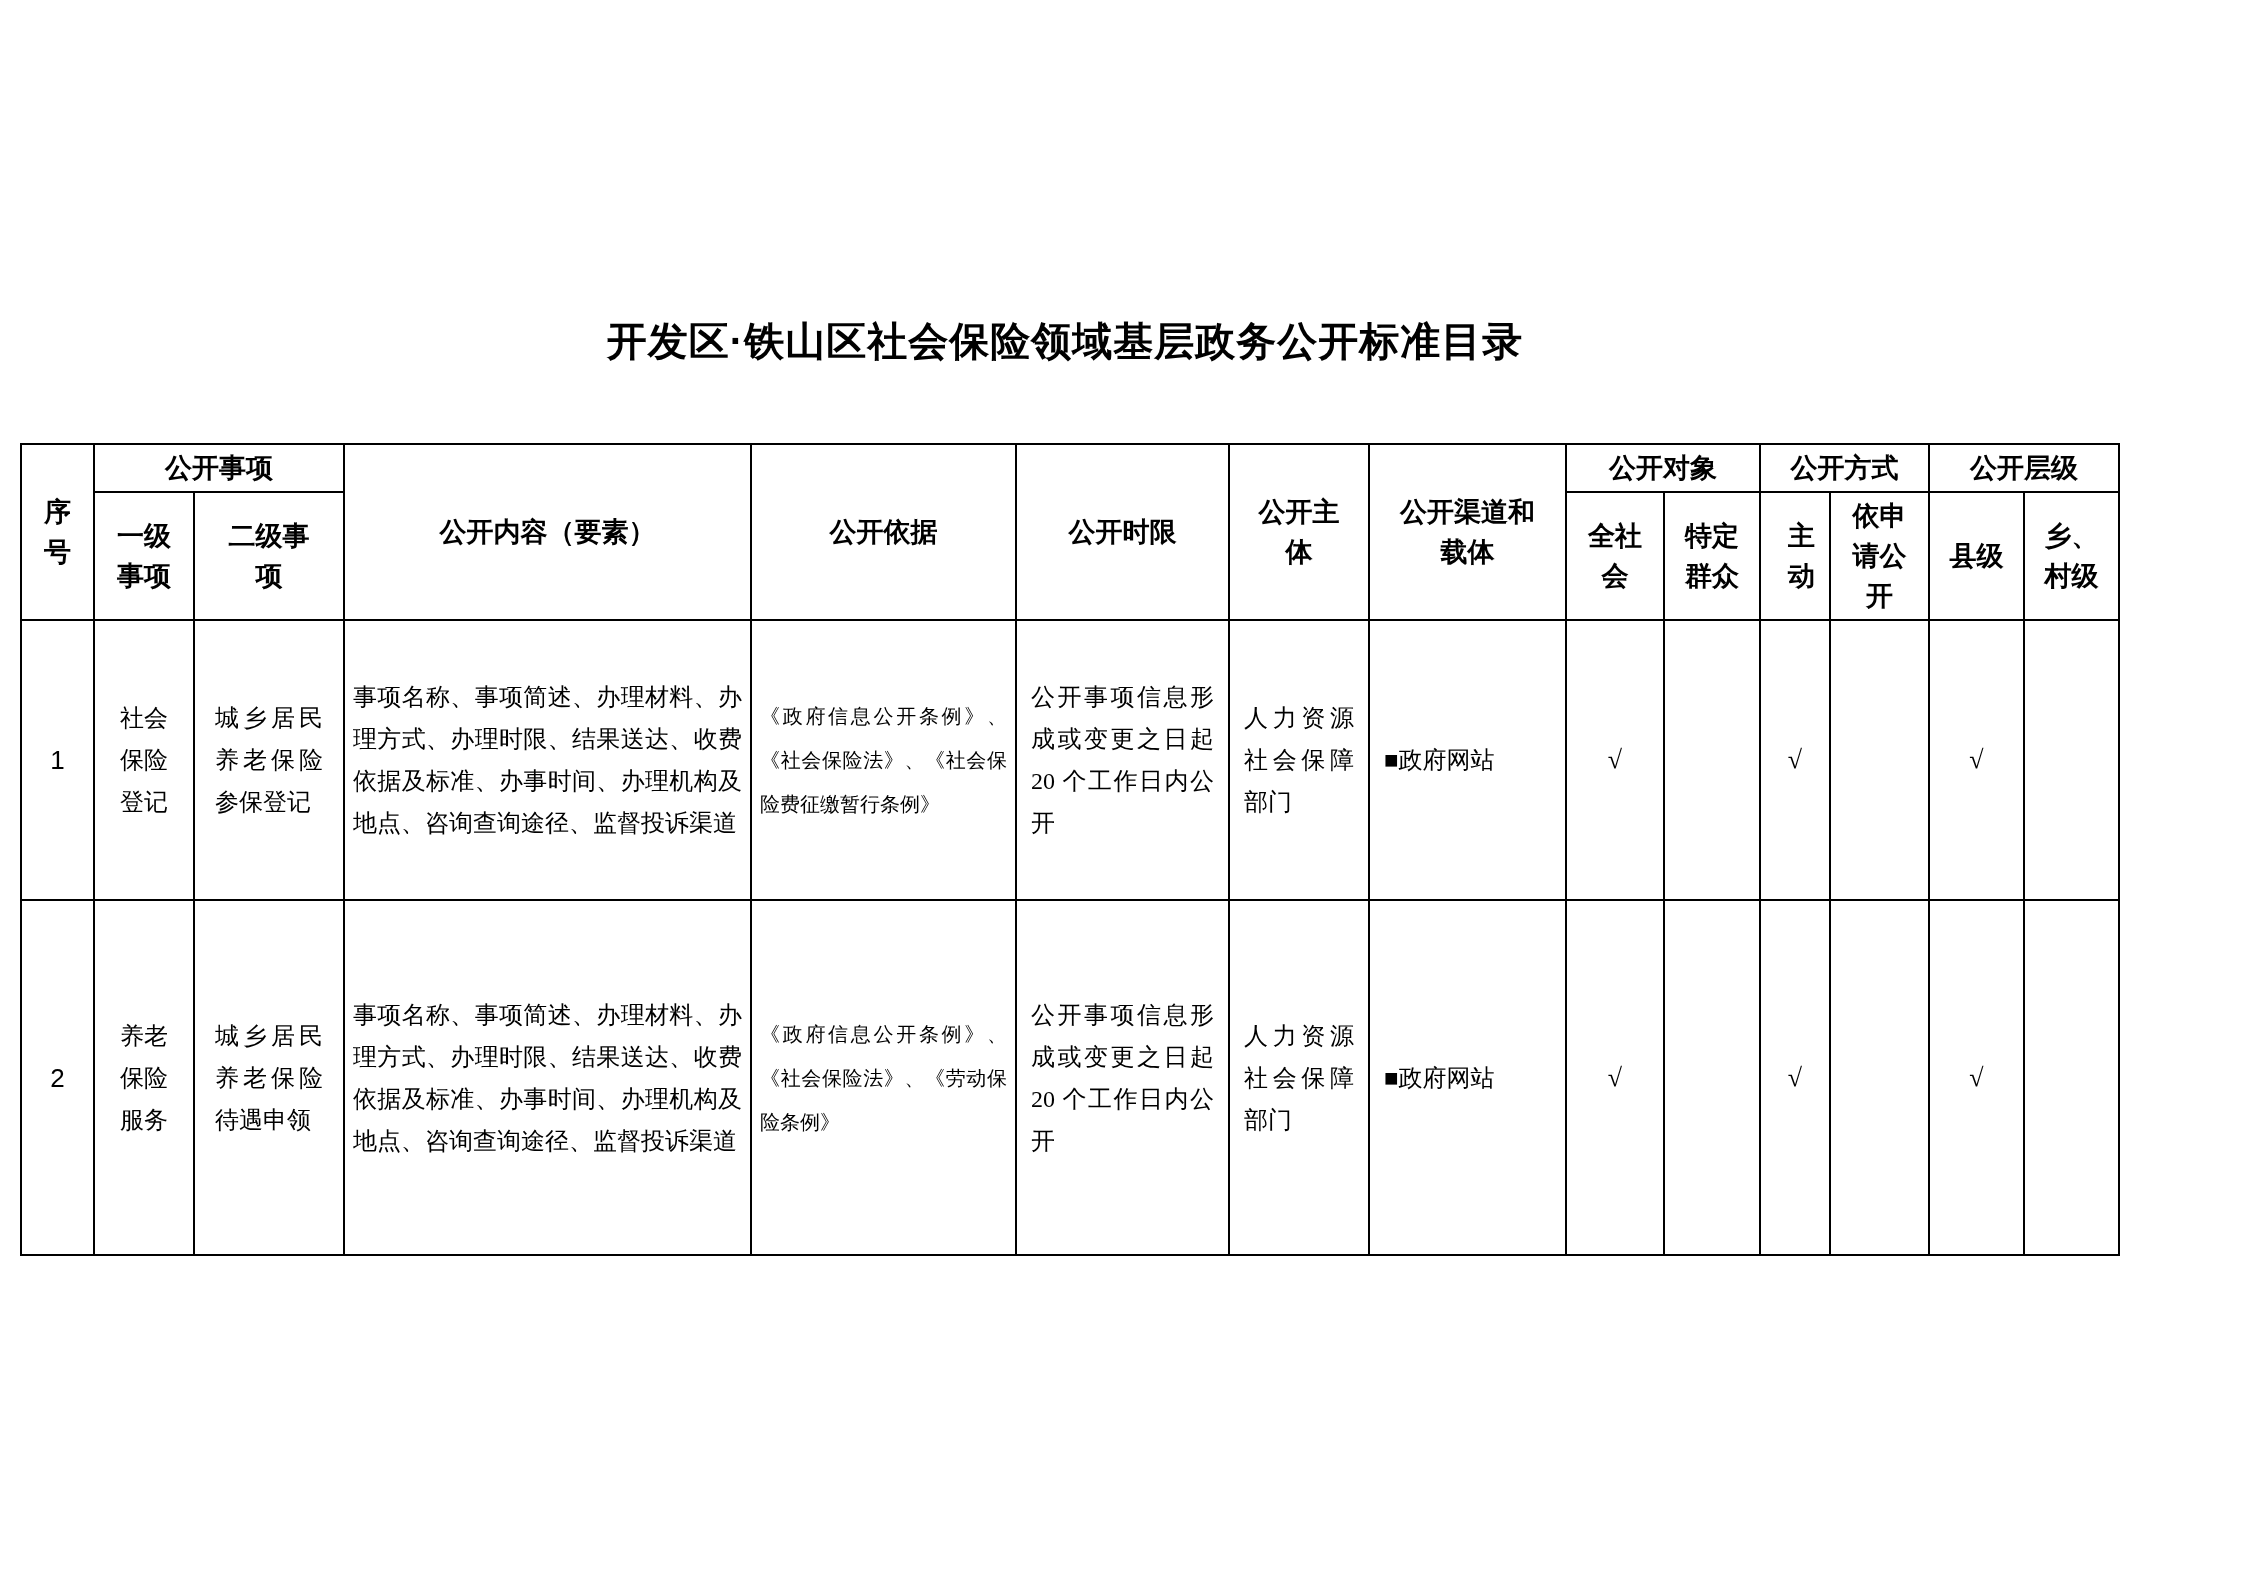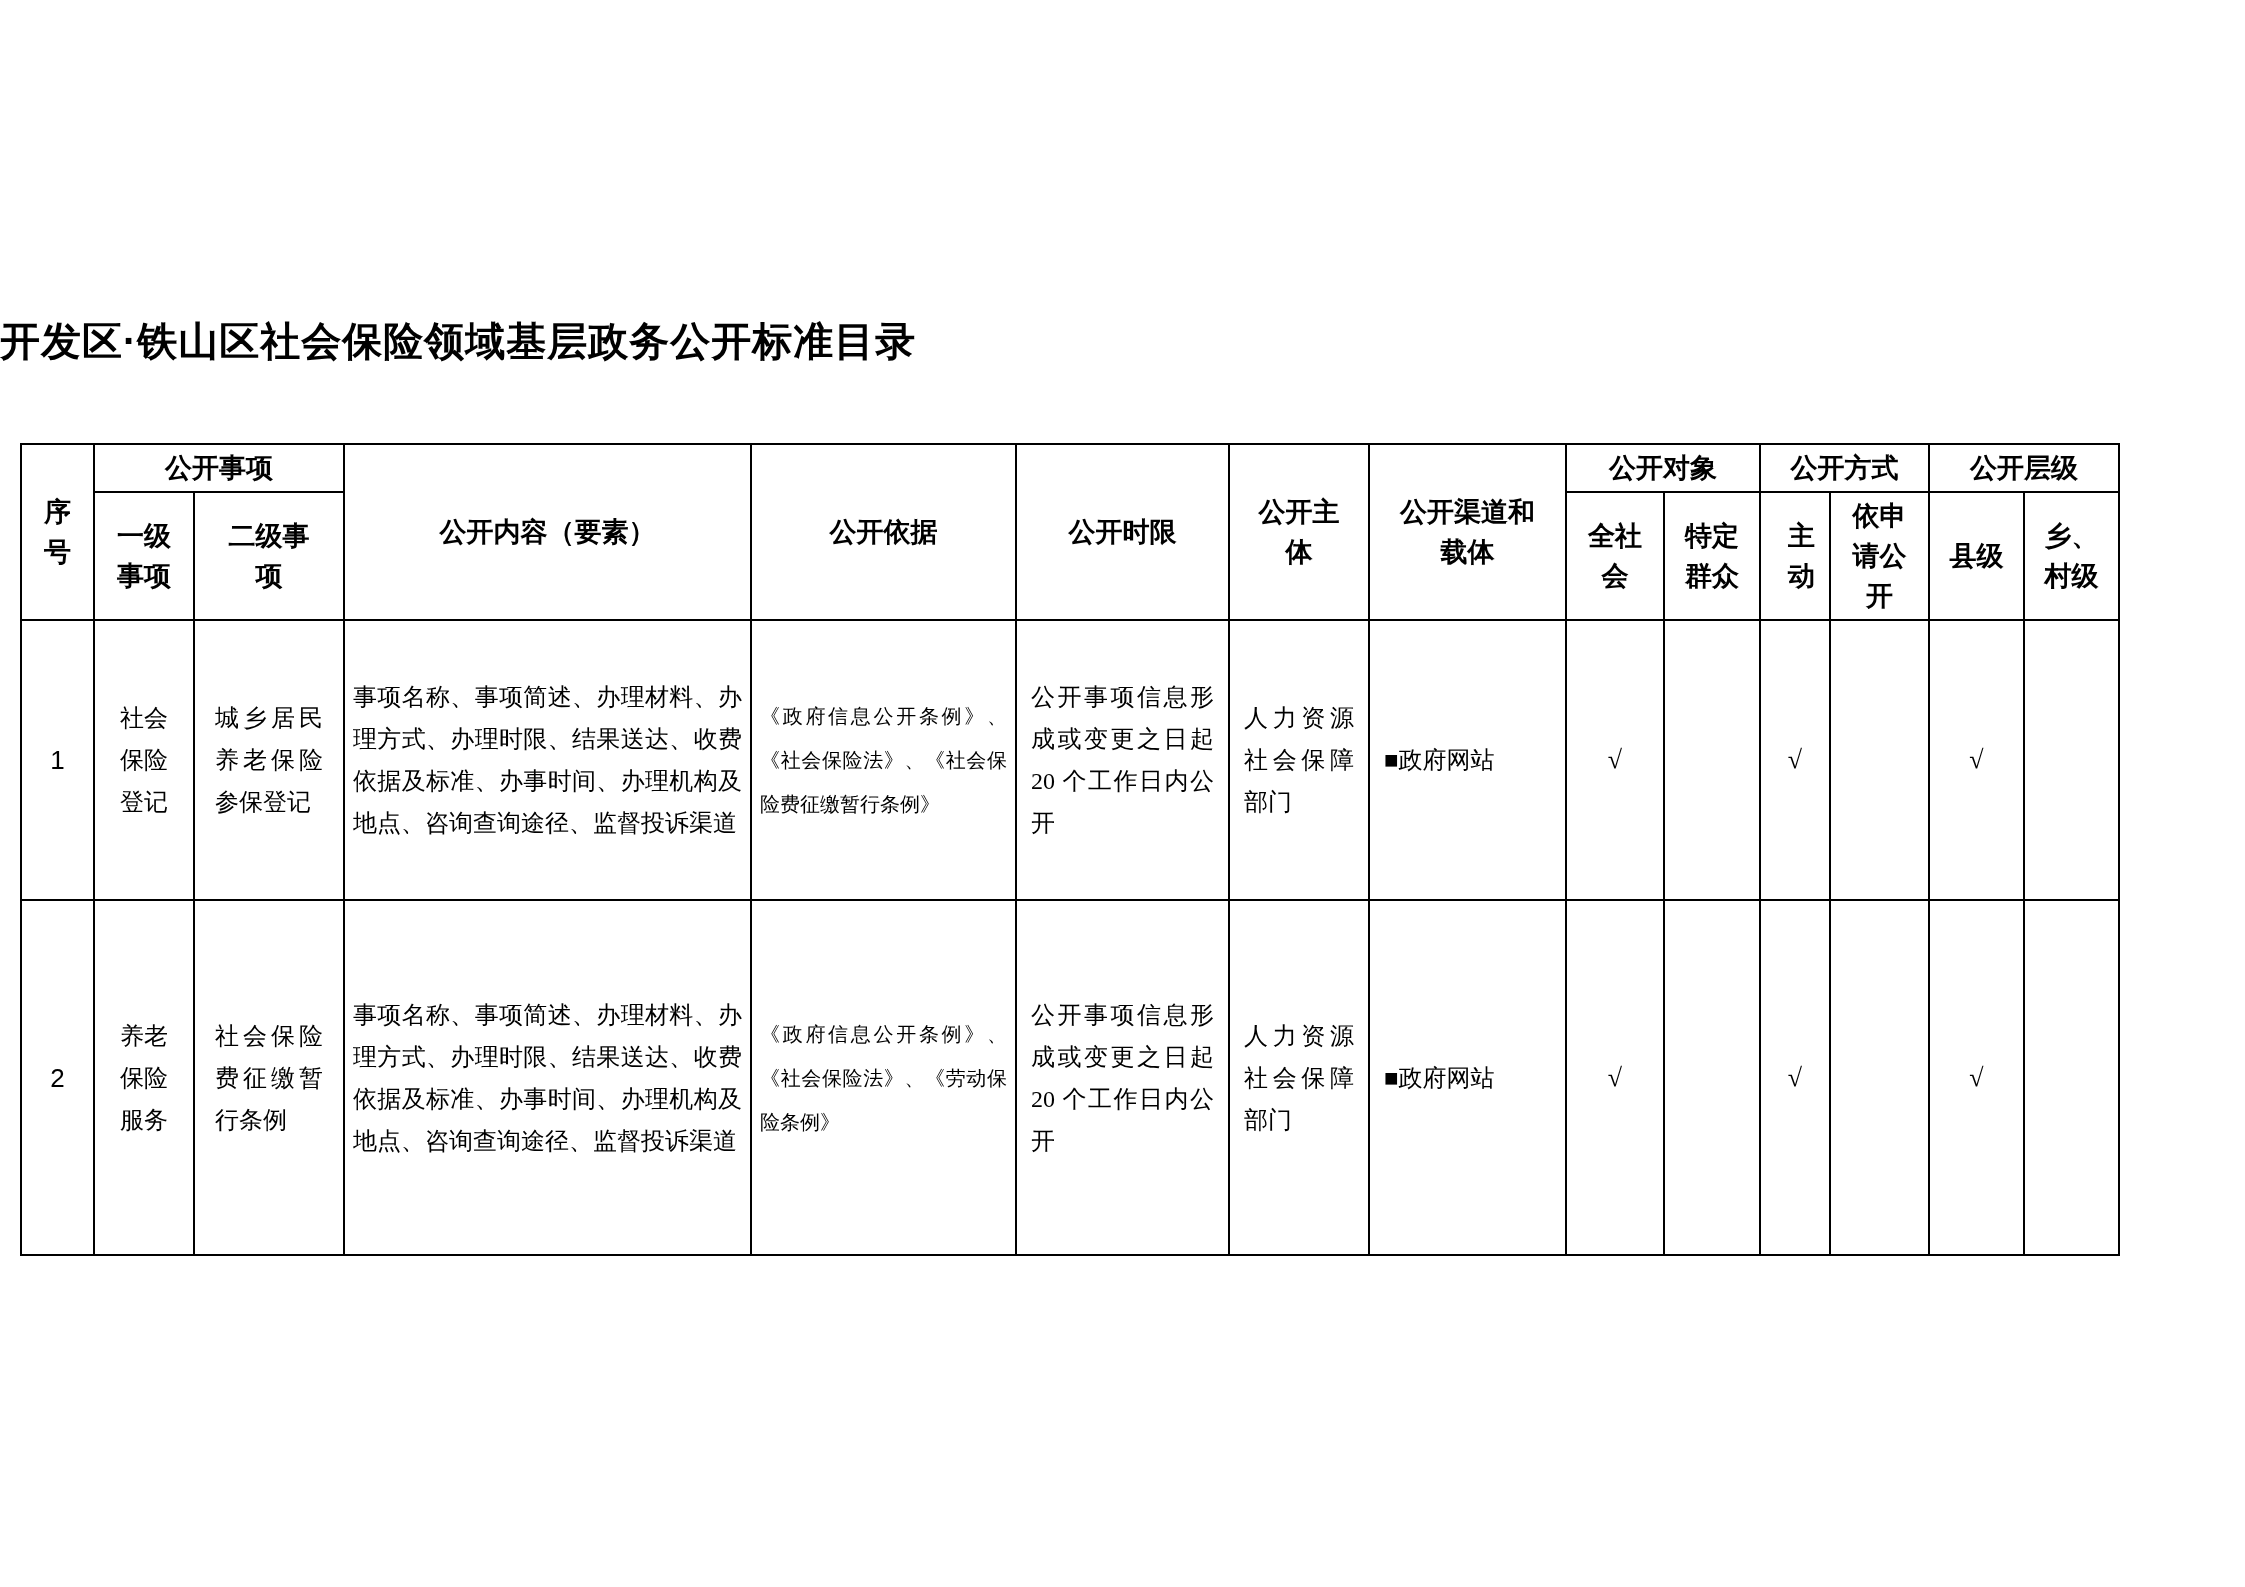--- a/index.html
+++ b/index.html
@@ -5,20 +5,21 @@
   * { margin:0; padding:0; box-sizing:border-box; }
   html,body { background:#ffffff; }
   body {
     width:2245px; height:1587px;
     position:relative;
     color:#000;
     font-family:"Liberation Serif", serif;
   }
   .doc-title {
     position:absolute; top:314px; left:0; width:2130px;
+    text-align:center;
     font-family:"Liberation Sans", sans-serif;
     font-weight:700;
     font-size:40px; line-height:54px;
     letter-spacing:1px;
   }
   table.std-table {
     position:absolute; left:20px; top:443px;
     width:2098px;
     border-collapse:collapse;
     table-layout:fixed;
@@ -145,21 +146,21 @@
       <td class="c-check">√</td>
       <td class="c-check"></td>
       <td class="c-check">√</td>
       <td class="c-check"></td>
       <td class="c-check">√</td>
       <td class="c-check"></td>
     </tr>
     <tr class="drow2">
       <td class="c-index">2</td>
       <td class="c-level1">养老保险服务</td>
-      <td class="c-level2">社会保险费征缴暂行条例</td>
+      <td class="c-level2">城乡居民养老保险待遇申领</td>
       <td class="c-content">事项名称、事项简述、办理材料、办理方式、办理时限、结果送达、收费依据及标准、办事时间、办理机构及地点、咨询查询途径、监督投诉渠道</td>
       <td class="c-basis">《政府信息公开条例》、《社会保险法》、《劳动保险条例》</td>
       <td class="c-time">公开事项信息形成或变更之日起20 个工作日内公开</td>
       <td class="c-subject">人力资源社会保障部门</td>
       <td class="c-channel">■政府网站</td>
       <td class="c-check">√</td>
       <td class="c-check"></td>
       <td class="c-check">√</td>
       <td class="c-check"></td>
       <td class="c-check">√</td>

